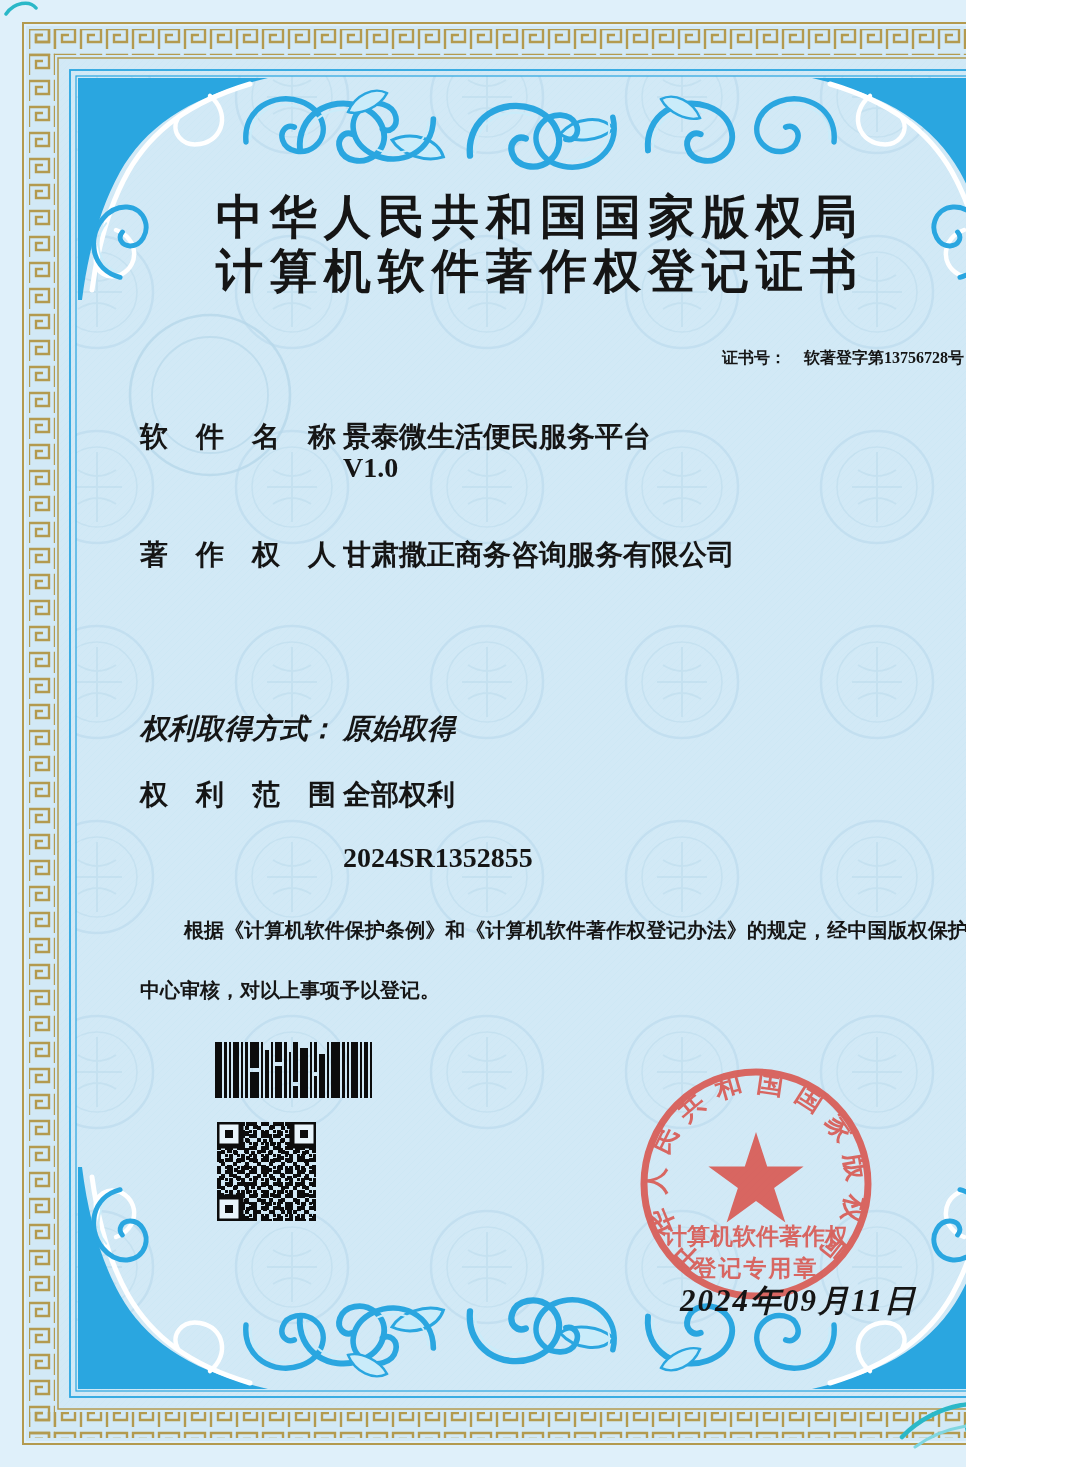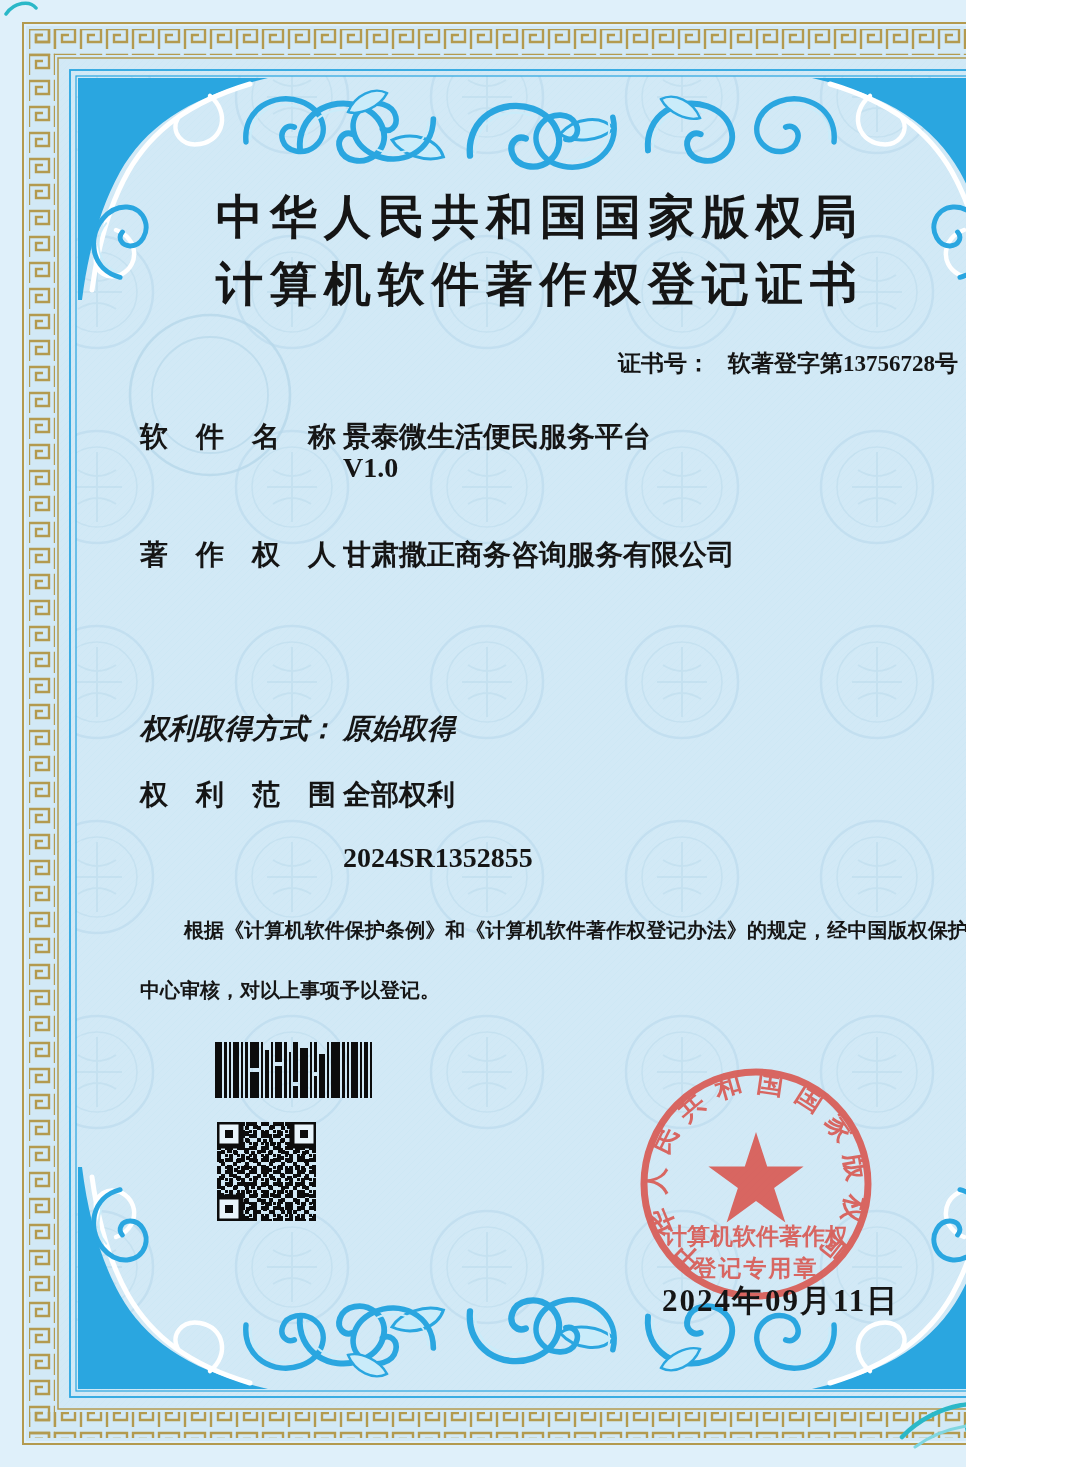--- a/index.html
+++ b/index.html
@@ -11,39 +11,39 @@
     font-family:"Liberation Serif","DejaVu Serif",serif;
     color:var(--ink,#151515);
   }
   .deco{position:absolute;left:0;top:0;width:1080px;height:1467px;z-index:1;}
   .content{position:absolute;left:0;top:0;width:1080px;height:1467px;z-index:2;}
   .title{
     position:absolute;left:0;width:1080px;text-align:center;
     font-size:47px;font-weight:700;letter-spacing:7px;
   }
   .title1{top:186px;}
-  .title2{top:253px;}
+  .title2{top:240px;}
   .certno{
-    position:absolute;top:348px;right:122px;
-    font-size:23px;font-weight:700;white-space:nowrap;
+    position:absolute;top:348px;right:116px;
+    font-size:16px;font-weight:700;white-space:nowrap;
   }
   .certno .lbl{margin-right:18px;}
   .field-row{position:absolute;left:140px;width:840px;height:34px;font-size:28px;font-weight:700;}
   .field-row .flabel{position:absolute;left:0;top:0;white-space:nowrap;}
   .field-row .fvalue{position:absolute;left:203px;top:0;white-space:nowrap;text-align:right;}
   .row1{top:418px;text-decoration:underline;} .row1b{top:452px;} .row2{top:536px;}
   .row3{top:710px;font-style:italic;} .row4{top:776px;} .row5{top:842px;}
   .para{
     position:absolute;left:140px;top:900px;width:828px;
     font-size:20px;font-weight:700;line-height:60px;
     text-indent:44px;text-align:justify;
   }
   .date{
-    position:absolute;left:662px;top:1280px;
-    font-size:31px;font-weight:700;letter-spacing:2px;white-space:nowrap;
+    position:absolute;left:680px;top:1280px;
+    font-size:31px;font-weight:700;letter-spacing:2px;white-space:nowrap;font-style:italic;
   }
   .barcode{position:absolute;left:215px;top:1042px;}
   .qrcode{position:absolute;left:217px;top:1122px;}
   .seal{position:absolute;left:606px;top:1034px;opacity:.88;}
   .seal text{font-family:"Liberation Serif","DejaVu Serif",serif;font-weight:700;}
 </style>
 </head>
 <body>
 
 <div class="page">

